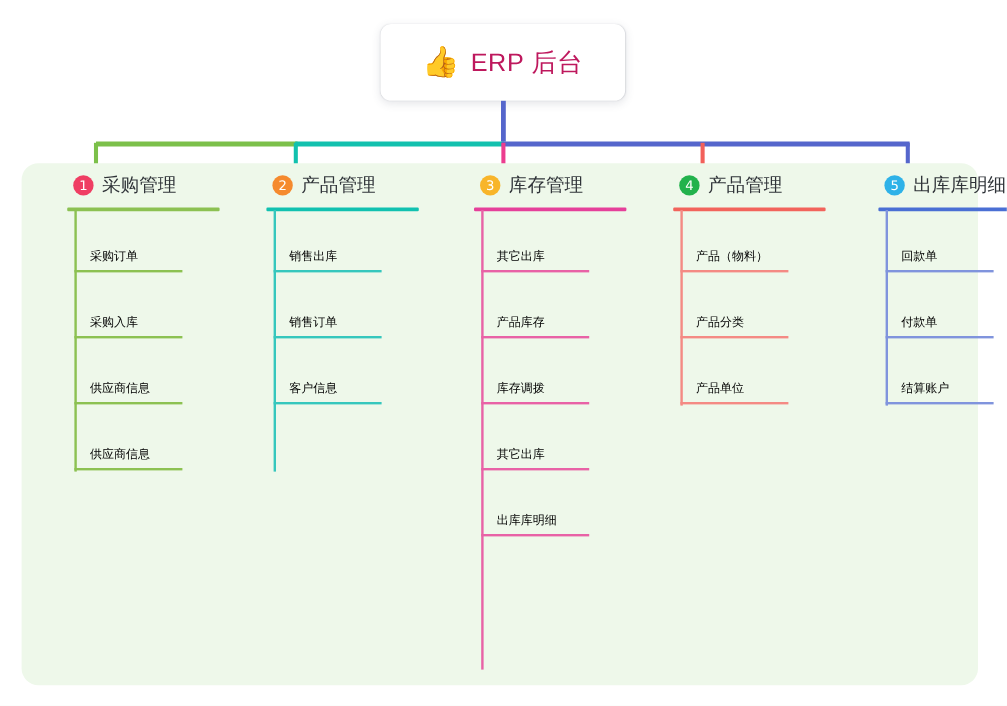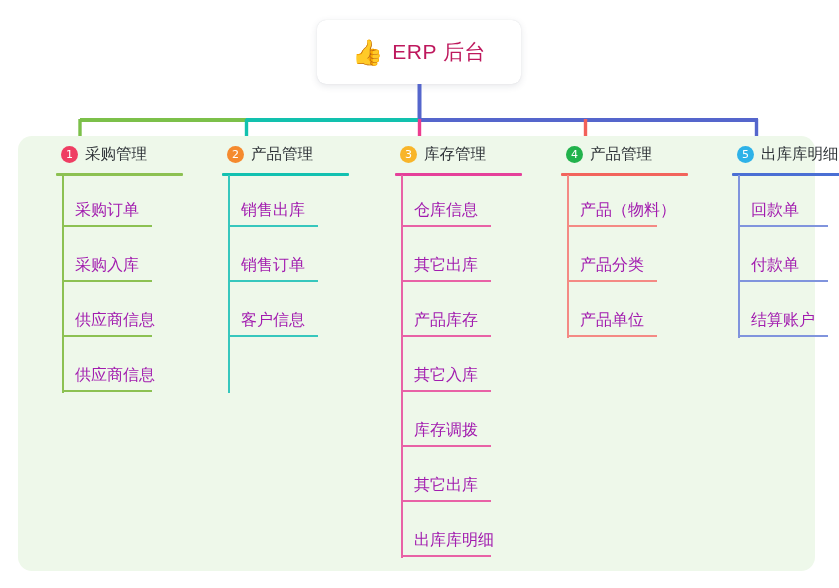--- a/index.html
+++ b/index.html
@@ -114,22 +114,22 @@
     width: 2px;
   }
   .item {
     position: relative;
     height: 55px;
   }
   .item-label {
     position: absolute;
     left: 35px;
     bottom: 9px;
-    font-size: 16px;
-    color: #a21caf;
+    font-size: 10px;
+    color: #000000;
     white-space: nowrap;
     text-align: right;
   }
   .item-rule {
     position: absolute;
     left: 22px;
     bottom: 3px;
     height: 1.6px;
     width: 90px;
   }
@@ -205,33 +205,25 @@
     </div>
     <div class="column" style="left: 361px;">
       <div class="col-head">
         <span class="badge" style="background: rgb(248, 181, 42);">3</span>
         <span class="head-label">库存管理</span>
         <div class="head-rule" style="background: rgb(229, 64, 154);"></div>
       </div>
       <div class="items">
         <div class="spine" style="background: rgb(232, 98, 166); height: 383px;"></div>
         <div class="item">
-          <span class="item-label">仓库信息</span>
-          <div class="item-rule" style="background: rgb(232, 98, 166);"></div>
-        </div>
-        <div class="item">
           <span class="item-label">其它出库</span>
           <div class="item-rule" style="background: rgb(232, 98, 166);"></div>
         </div>
         <div class="item">
           <span class="item-label">产品库存</span>
-          <div class="item-rule" style="background: rgb(232, 98, 166);"></div>
-        </div>
-        <div class="item">
-          <span class="item-label">其它入库</span>
           <div class="item-rule" style="background: rgb(232, 98, 166);"></div>
         </div>
         <div class="item">
           <span class="item-label">库存调拨</span>
           <div class="item-rule" style="background: rgb(232, 98, 166);"></div>
         </div>
         <div class="item">
           <span class="item-label">其它出库</span>
           <div class="item-rule" style="background: rgb(232, 98, 166);"></div>
         </div>

